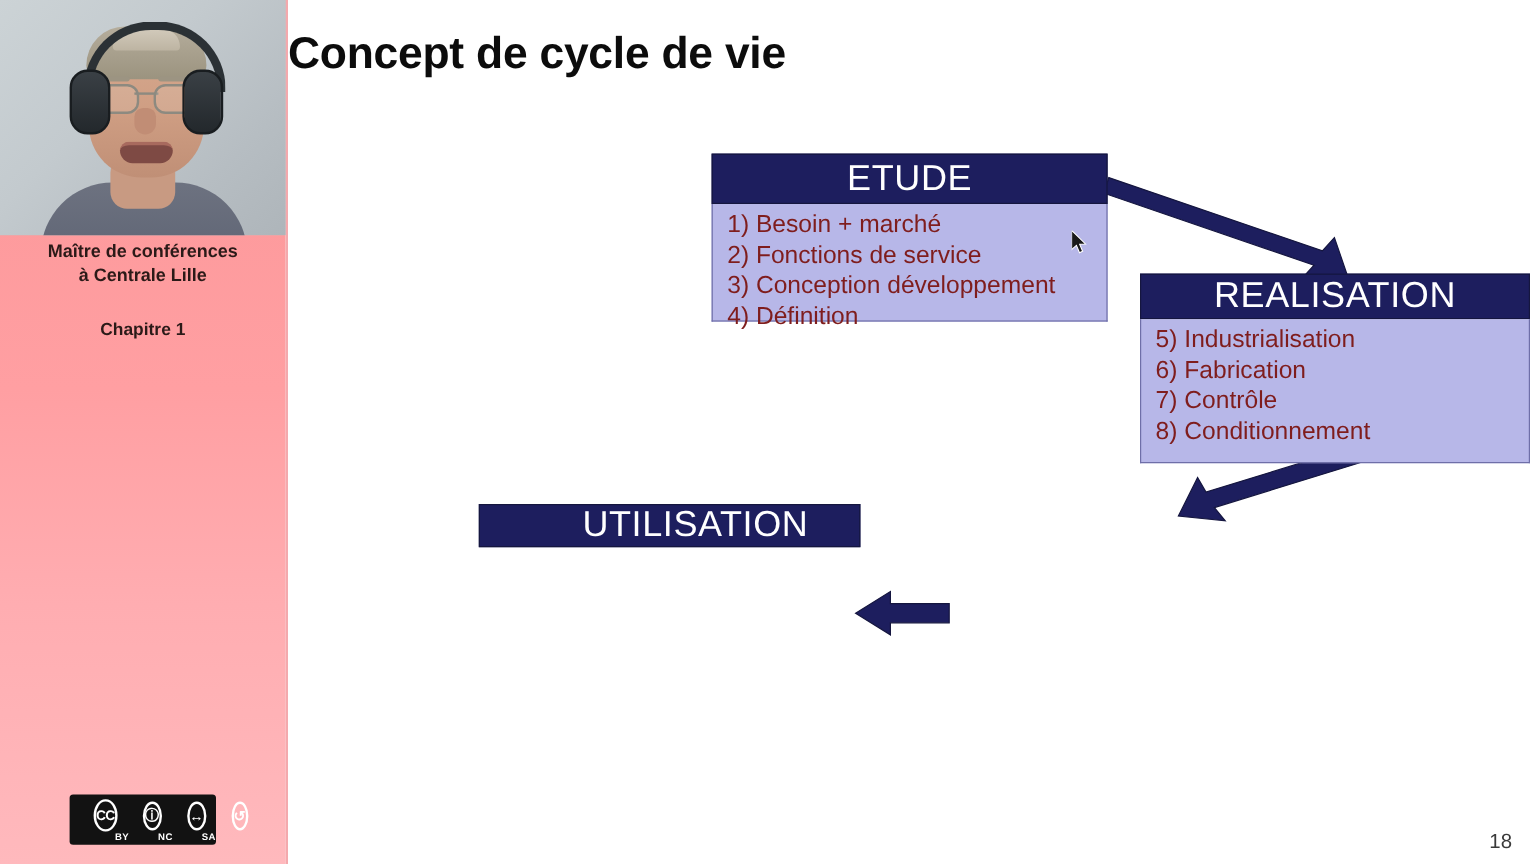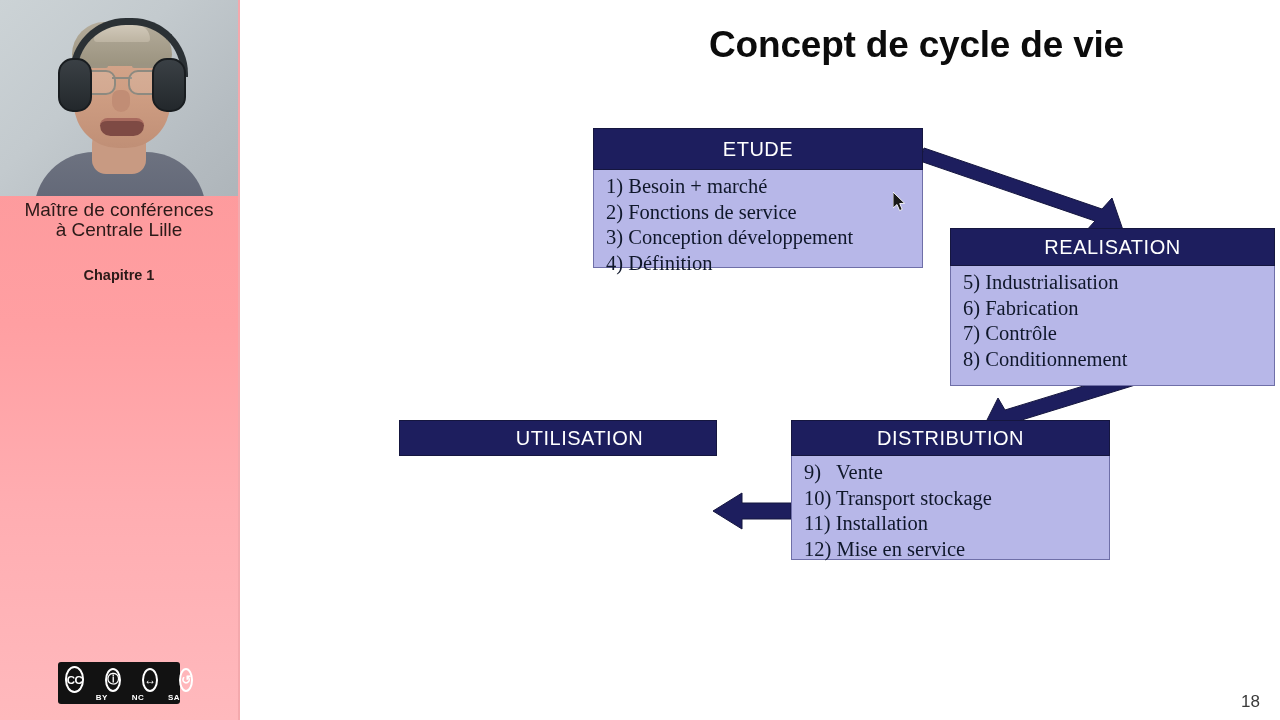--- a/index.html
+++ b/index.html
@@ -85,72 +85,72 @@
   .wc-mouth{
     position:absolute;left:100px;top:118px;width:44px;height:15px;
     background:#7e4a44;border-radius:10px 10px 14px 14px;
     border-top:3px solid #a86a5e;
   }
 
   .presenter{
     position:absolute;left:0;top:200px;width:238px;text-align:center;color:#2b1a18;
   }
   .p-name{font-size:19px;font-weight:600;letter-spacing:.2px;margin-bottom:9px;}
-  .p-role{font-size:19px;line-height:20px;font-weight:400;}
+  .p-role{font-size:15px;line-height:20px;font-weight:700;}
   .p-chapter{font-size:14.5px;font-weight:700;margin-top:27px;}
 
   .cc-badge{
     position:absolute;left:58px;top:662px;width:122px;height:42px;
     background:#121212;border-radius:3px;
     display:flex;flex-direction:column;justify-content:center;
   }
-  .cc-row{display:flex;align-items:center;justify-content:center;gap:21px;padding-top:2px;margin-left:20px;}
+  .cc-row{display:flex;align-items:center;justify-content:space-between;gap:21px;padding-top:2px;margin-left:20px;}
   .cc-circ{
     width:24px;height:24px;border-radius:50%;
     border:2.4px solid #ffffff;color:#ffffff;
     display:flex;align-items:center;justify-content:center;
     font-size:12px;font-weight:700;box-sizing:border-box;
   }
   .cc-circ.cc{width:27px;height:27px;font-size:11.5px;letter-spacing:-.5px;}
   .cc-labels{
     display:flex;justify-content:flex-end;gap:24px;margin-top:0px;
     color:#ffffff;font-size:8px;font-weight:700;letter-spacing:.4px;padding-left:22px;
   }
 
   
   .slide{
     position:absolute;left:240px;top:0;width:1040px;height:720px;background:#ffffff;
   }
   .slide-title{
-    position:absolute;left:0;top:24px;width:884px;text-align:right;
+    position:absolute;left:0;top:24px;width:884px;text-align:left;
     font-size:37px;font-weight:700;color:#0c0c0c;letter-spacing:-.2px;
   }
   .page-num{
     position:absolute;right:20px;bottom:8px;font-size:17px;color:#3a3a3a;
   }
 
   
   .box{position:absolute;box-sizing:border-box;}
   .box-head{
     background:#1d1e5e;color:#ffffff;
     border:1.5px solid #15163f;
     text-align:center;
-    font-size:20px;font-weight:400;letter-spacing:.5px;
+    font-size:30px;font-weight:400;letter-spacing:.5px;
     display:flex;align-items:center;justify-content:center;
     box-sizing:border-box;
   }
   .box-body{
     background:#b7b7e8;
     border:1.5px solid #6f6fa8;border-top:none;
     padding:4px 0 6px 12px;
     box-sizing:border-box;
   }
   .box-body ul{list-style:none;margin:0;padding:0;}
   .box-body li{
-    font-size:20.5px;line-height:25.5px;color:#0f172a;white-space:pre;font-family:Liberation Serif, serif;
+    font-size:20.5px;line-height:25.5px;color:#7f1d1d;white-space:pre;
   }
 
   #box-etude{left:353px;top:128px;width:330px;}
   #box-etude .box-head{height:42px;}
   #box-etude .box-body{height:98px;}
 
   #box-realisation{left:710px;top:228px;width:325px;}
   #box-realisation .box-head{height:38px;}
   #box-realisation .box-body{height:120px;}
 
@@ -244,31 +244,20 @@
       <div class="box-body">
         <ul>
           <li>5) Industrialisation</li>
           <li>6) Fabrication</li>
           <li>7) Contrôle</li>
           <li>8) Conditionnement</li>
         </ul>
       </div>
     </div>
 
-    <div class="box" id="box-distribution">
-      <div class="box-head">DISTRIBUTION</div>
-      <div class="box-body">
-        <ul>
-          <li>9)   Vente</li>
-          <li>10) Transport stockage</li>
-          <li>11) Installation</li>
-          <li>12) Mise en service</li>
-        </ul>
-      </div>
-    </div>
 
     <div class="box" id="box-utilisation">
       <div class="box-head">UTILISATION</div>
     </div>
 
     <div class="page-num">18</div>
 
     <svg class="cursor" viewBox="0 0 14 20">
       <polygon points="0,0 0,16 4,12.5 6.6,18.6 9.2,17.4 6.7,11.6 11.6,11.3" fill="#1a1a1a" stroke="#ffffff" stroke-width="0.9"></polygon>
     </svg>

